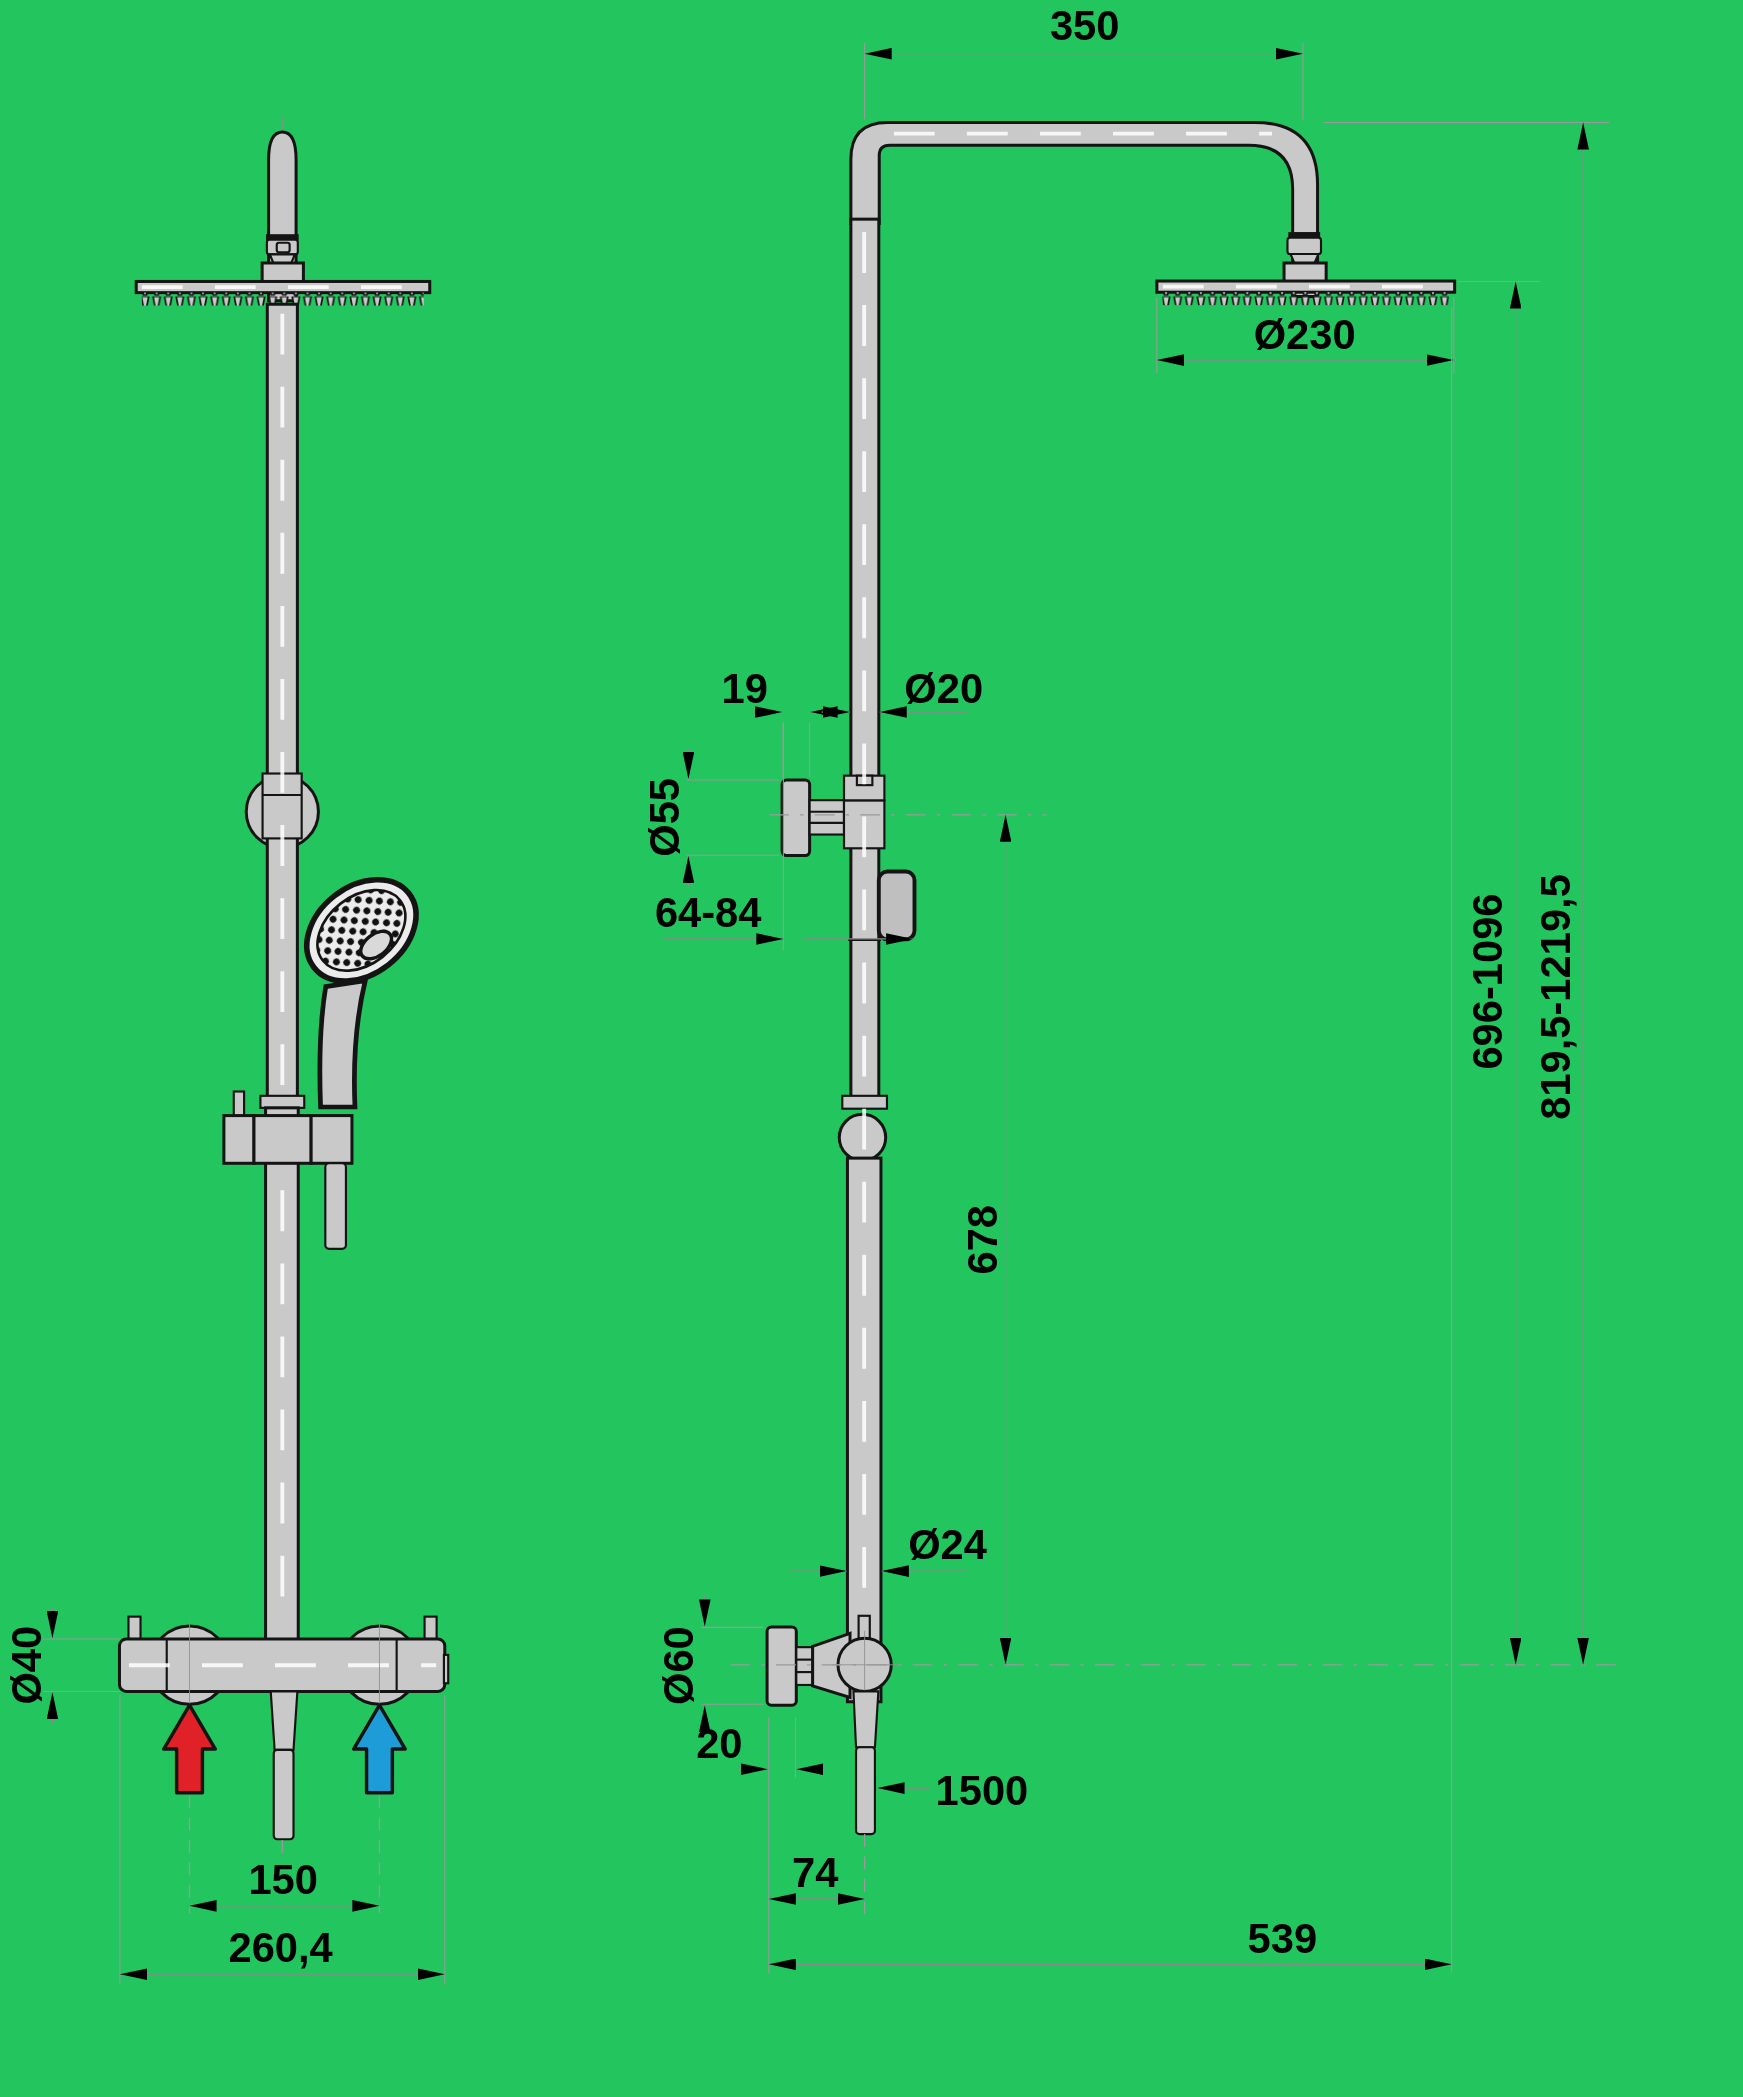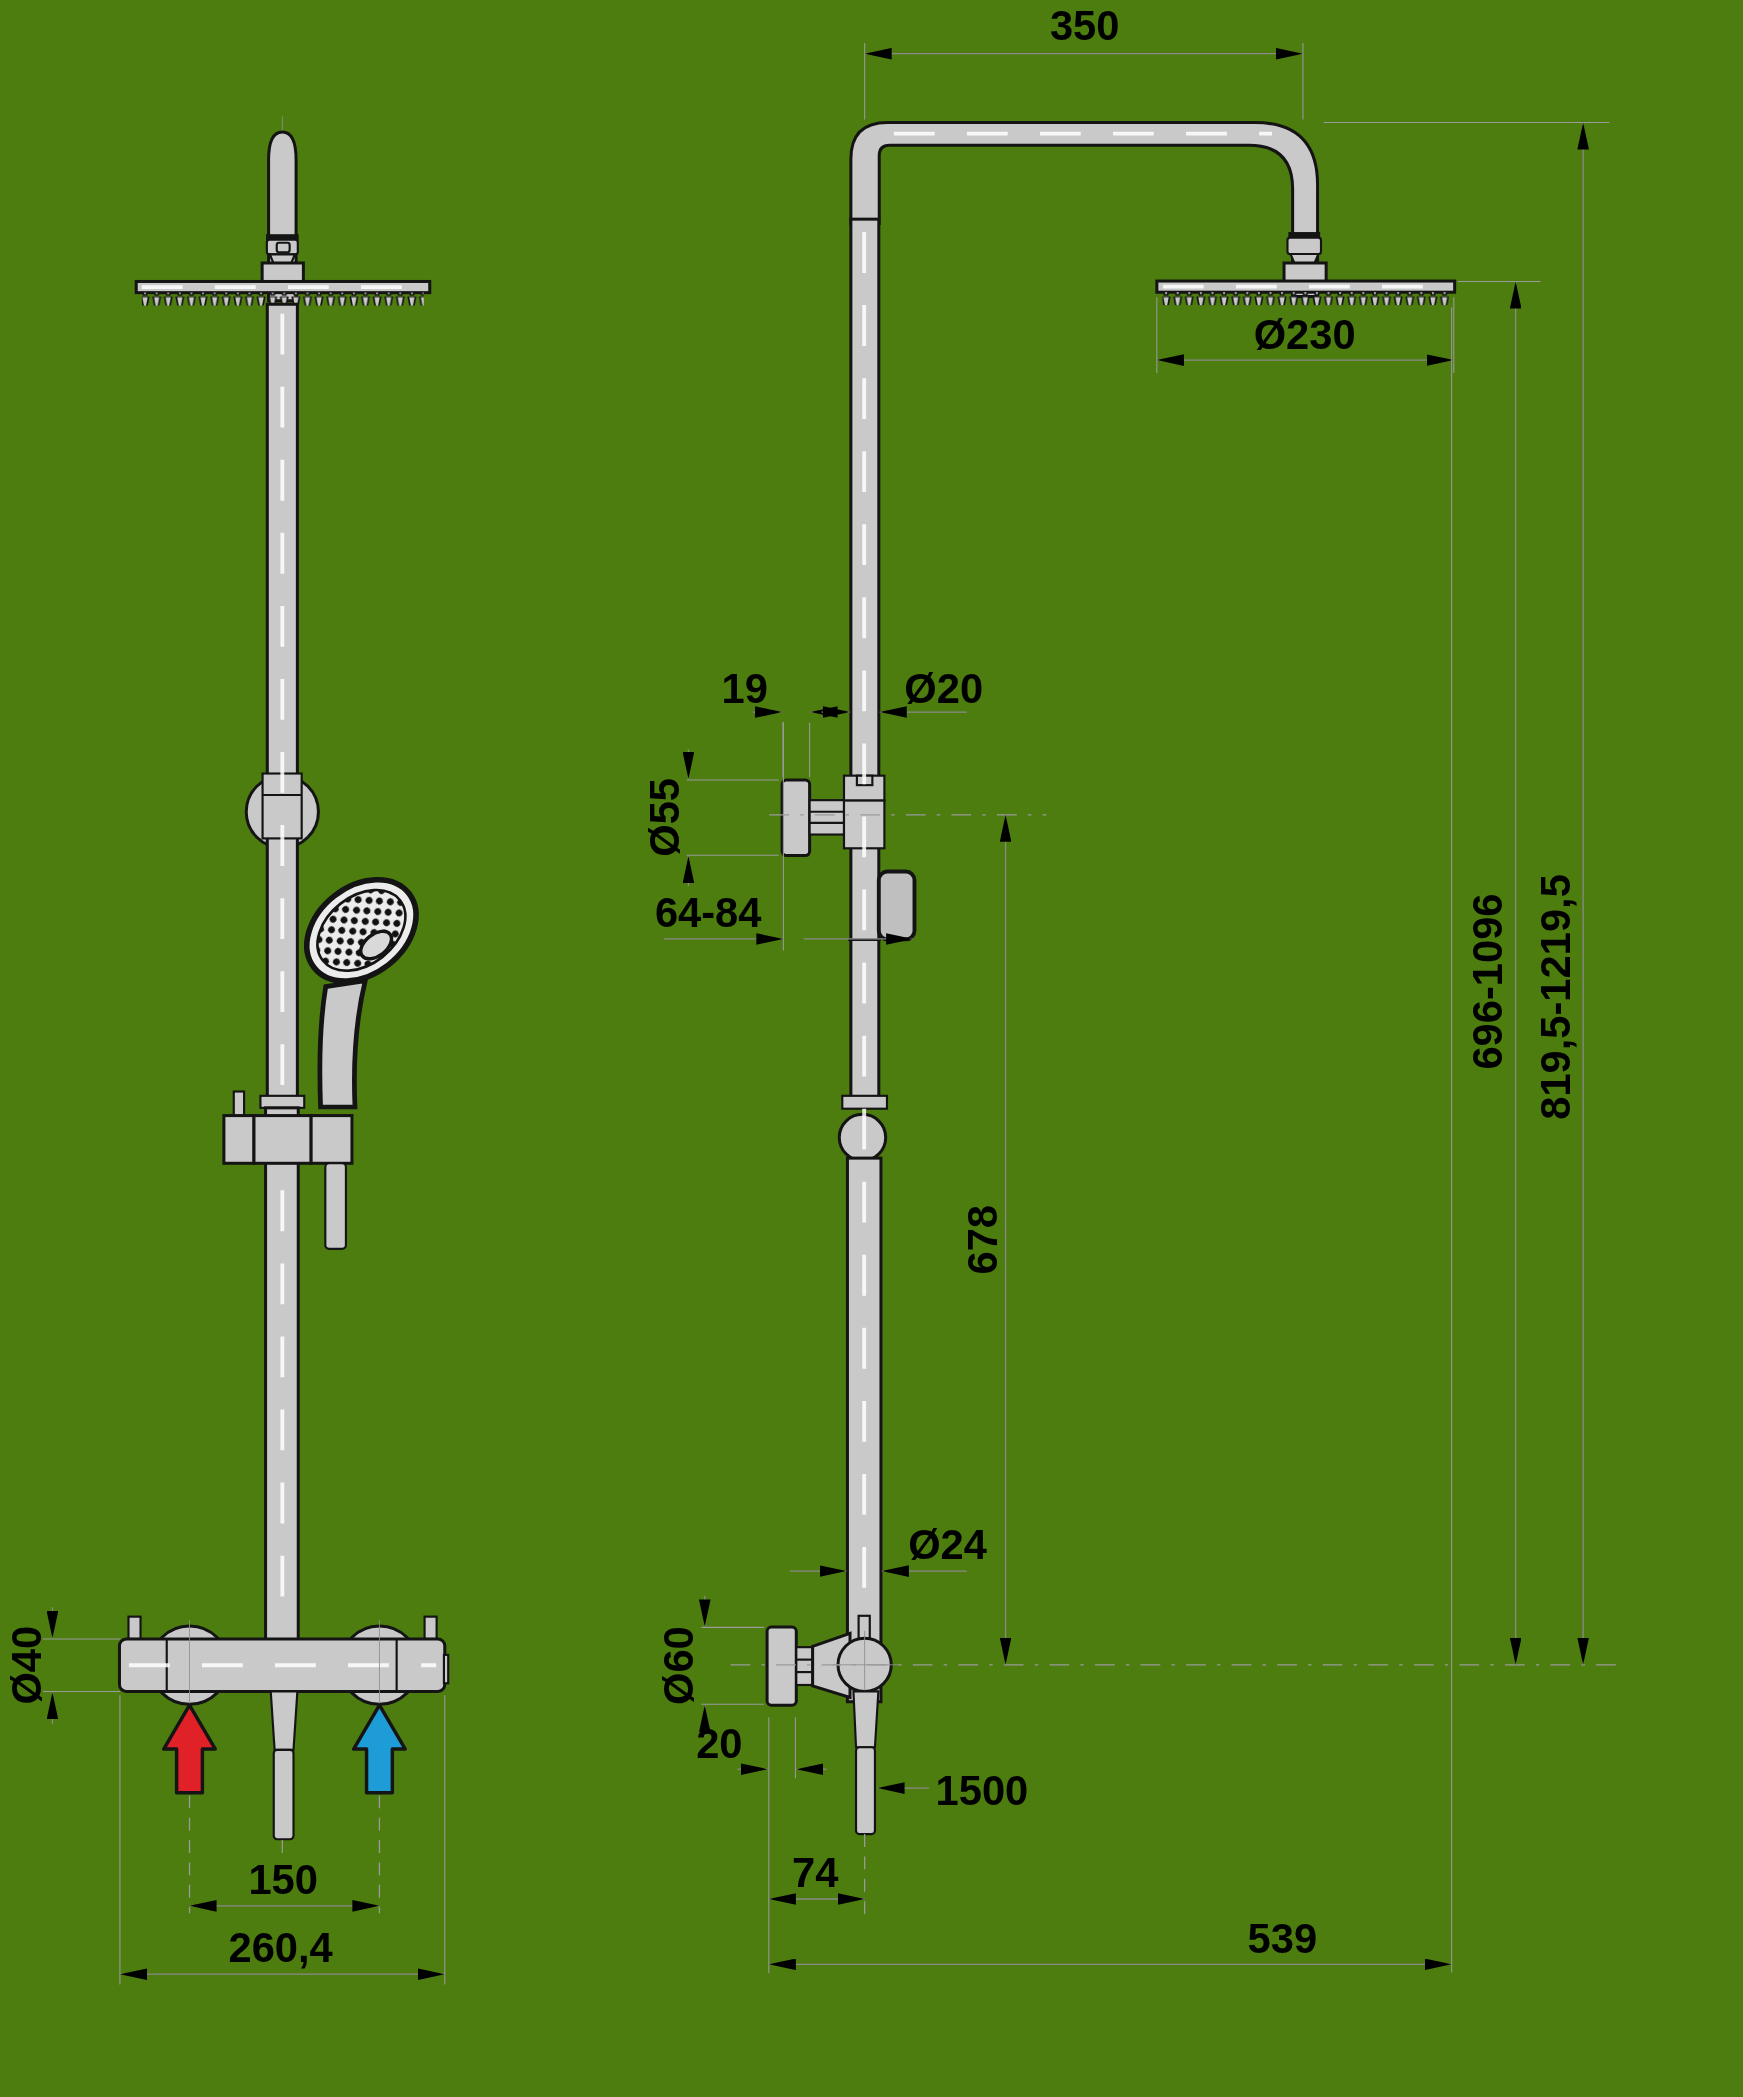--- a/index.html
+++ b/index.html
@@ -1,16 +1,16 @@
 <!DOCTYPE html>
 <html style="font-size:6.9px"><head>
 <meta charset="utf-8">
 <style>
   html,body{margin:0;padding:0;background:#fff;}
-  .sheet{width:100%;max-width:1743px;margin:0 auto;background:#4d7c0f;}
+  .sheet{width:100%;max-width:1743px;margin:0 auto;background:#22c55e;}
   svg{display:block;width:100%;height:auto;}
   text{font-family:"Liberation Sans","DejaVu Sans",sans-serif;font-weight:bold;fill:#000;}
   .dim  {stroke:#8a8a8a;stroke-width:3;fill:none;}
   .ext  {stroke:#9a9a9a;stroke-width:2.5;fill:none;}
   .cl   {stroke:#9a9a9a;stroke-width:3;fill:none;stroke-dasharray:46 26 8 26;}
   .cl2  {stroke:#9a9a9a;stroke-width:3;fill:none;stroke-dasharray:30 22;}
   .part {fill:#c9c9c9;stroke:#141414;stroke-width:7;}
   .part2{fill:#c9c9c9;stroke:#141414;stroke-width:5;}
   .dark {fill:#141414;stroke:none;}
   .stripe{stroke:#ffffff;stroke-width:9;opacity:.85;fill:none;stroke-dasharray:95 75;}

